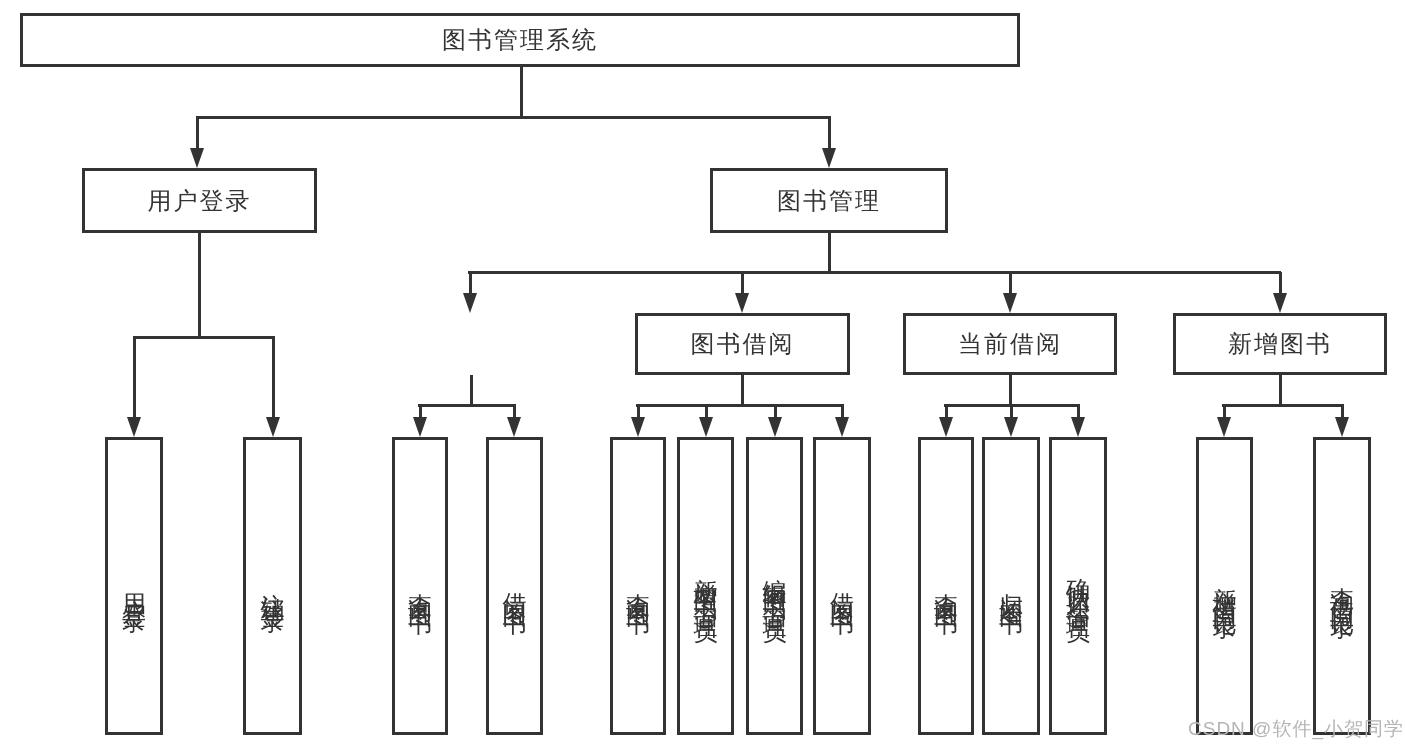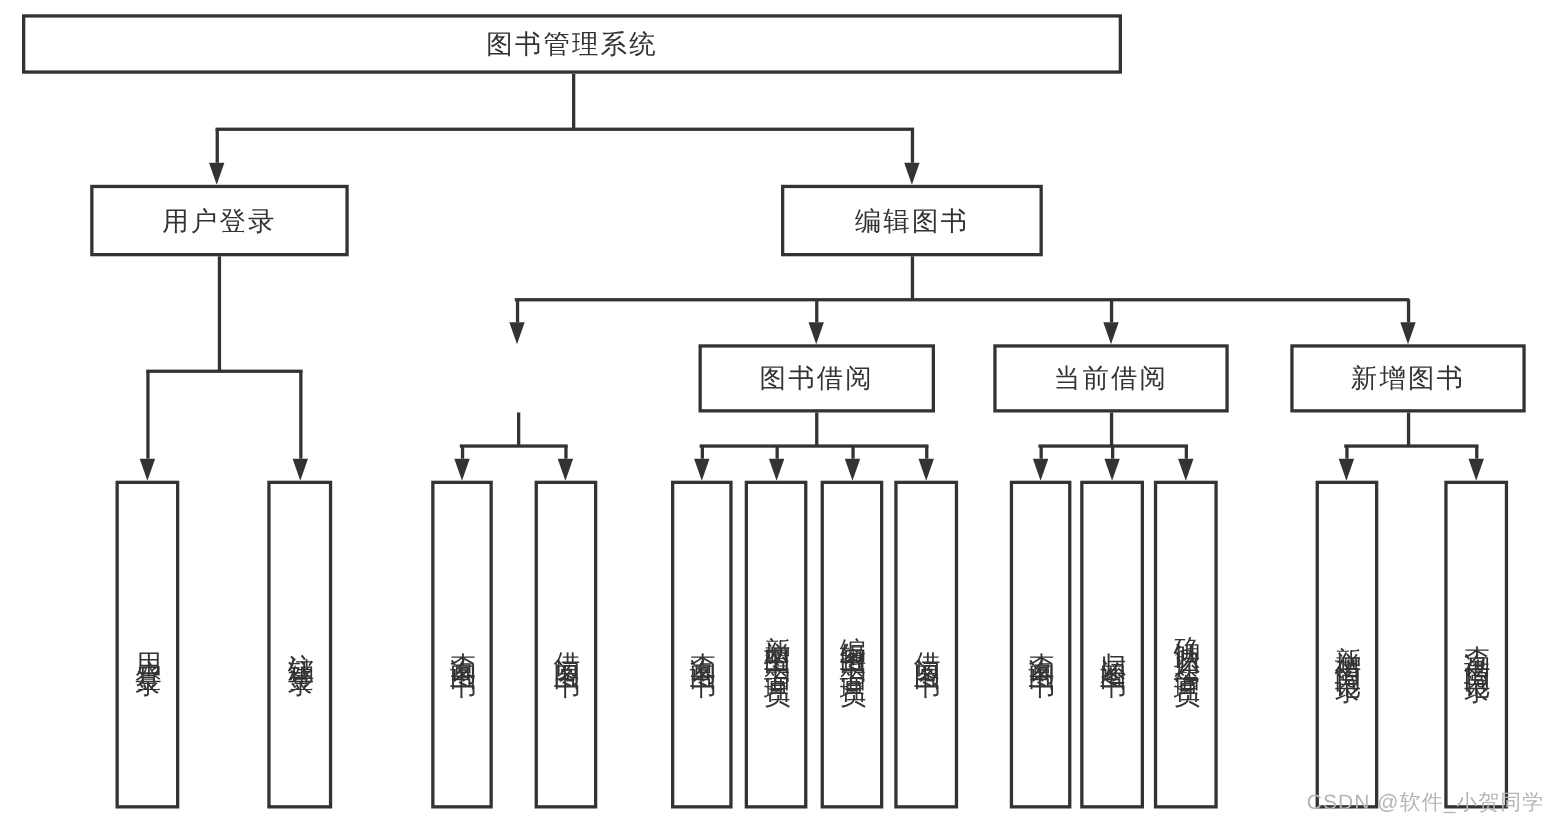--- a/index.html
+++ b/index.html
@@ -36,21 +36,21 @@
   <div class="box h" style="left:20px;top:13px;width:1000px;height:54px">图书管理系统</div>
 
   <div class="vline" style="left:520px;top:67px;height:50px"></div>
   <div class="hline" style="left:196px;top:116px;width:635px"></div>
   <div class="vline" style="left:196px;top:117px;height:31px"></div>
   <div class="arrow" style="left:190px;top:148px"></div>
   <div class="vline" style="left:828px;top:117px;height:31px"></div>
   <div class="arrow" style="left:822px;top:148px"></div>
 
   <div class="box h" style="left:82px;top:168px;width:235px;height:65px">用户登录</div>
-  <div class="box h" style="left:710px;top:168px;width:238px;height:65px">编辑图书</div>
+  <div class="box h" style="left:710px;top:168px;width:238px;height:65px">图书管理</div>
 
   <div class="vline" style="left:198px;top:233px;height:104px"></div>
   <div class="hline" style="left:133px;top:336px;width:142px"></div>
   <div class="vline" style="left:133px;top:337px;height:80px"></div>
   <div class="arrow" style="left:127px;top:417px"></div>
   <div class="vline" style="left:272px;top:337px;height:80px"></div>
   <div class="arrow" style="left:266px;top:417px"></div>
 
   <div class="vline" style="left:828px;top:233px;height:39px"></div>
   <div class="hline" style="left:468px;top:271px;width:813px"></div>

